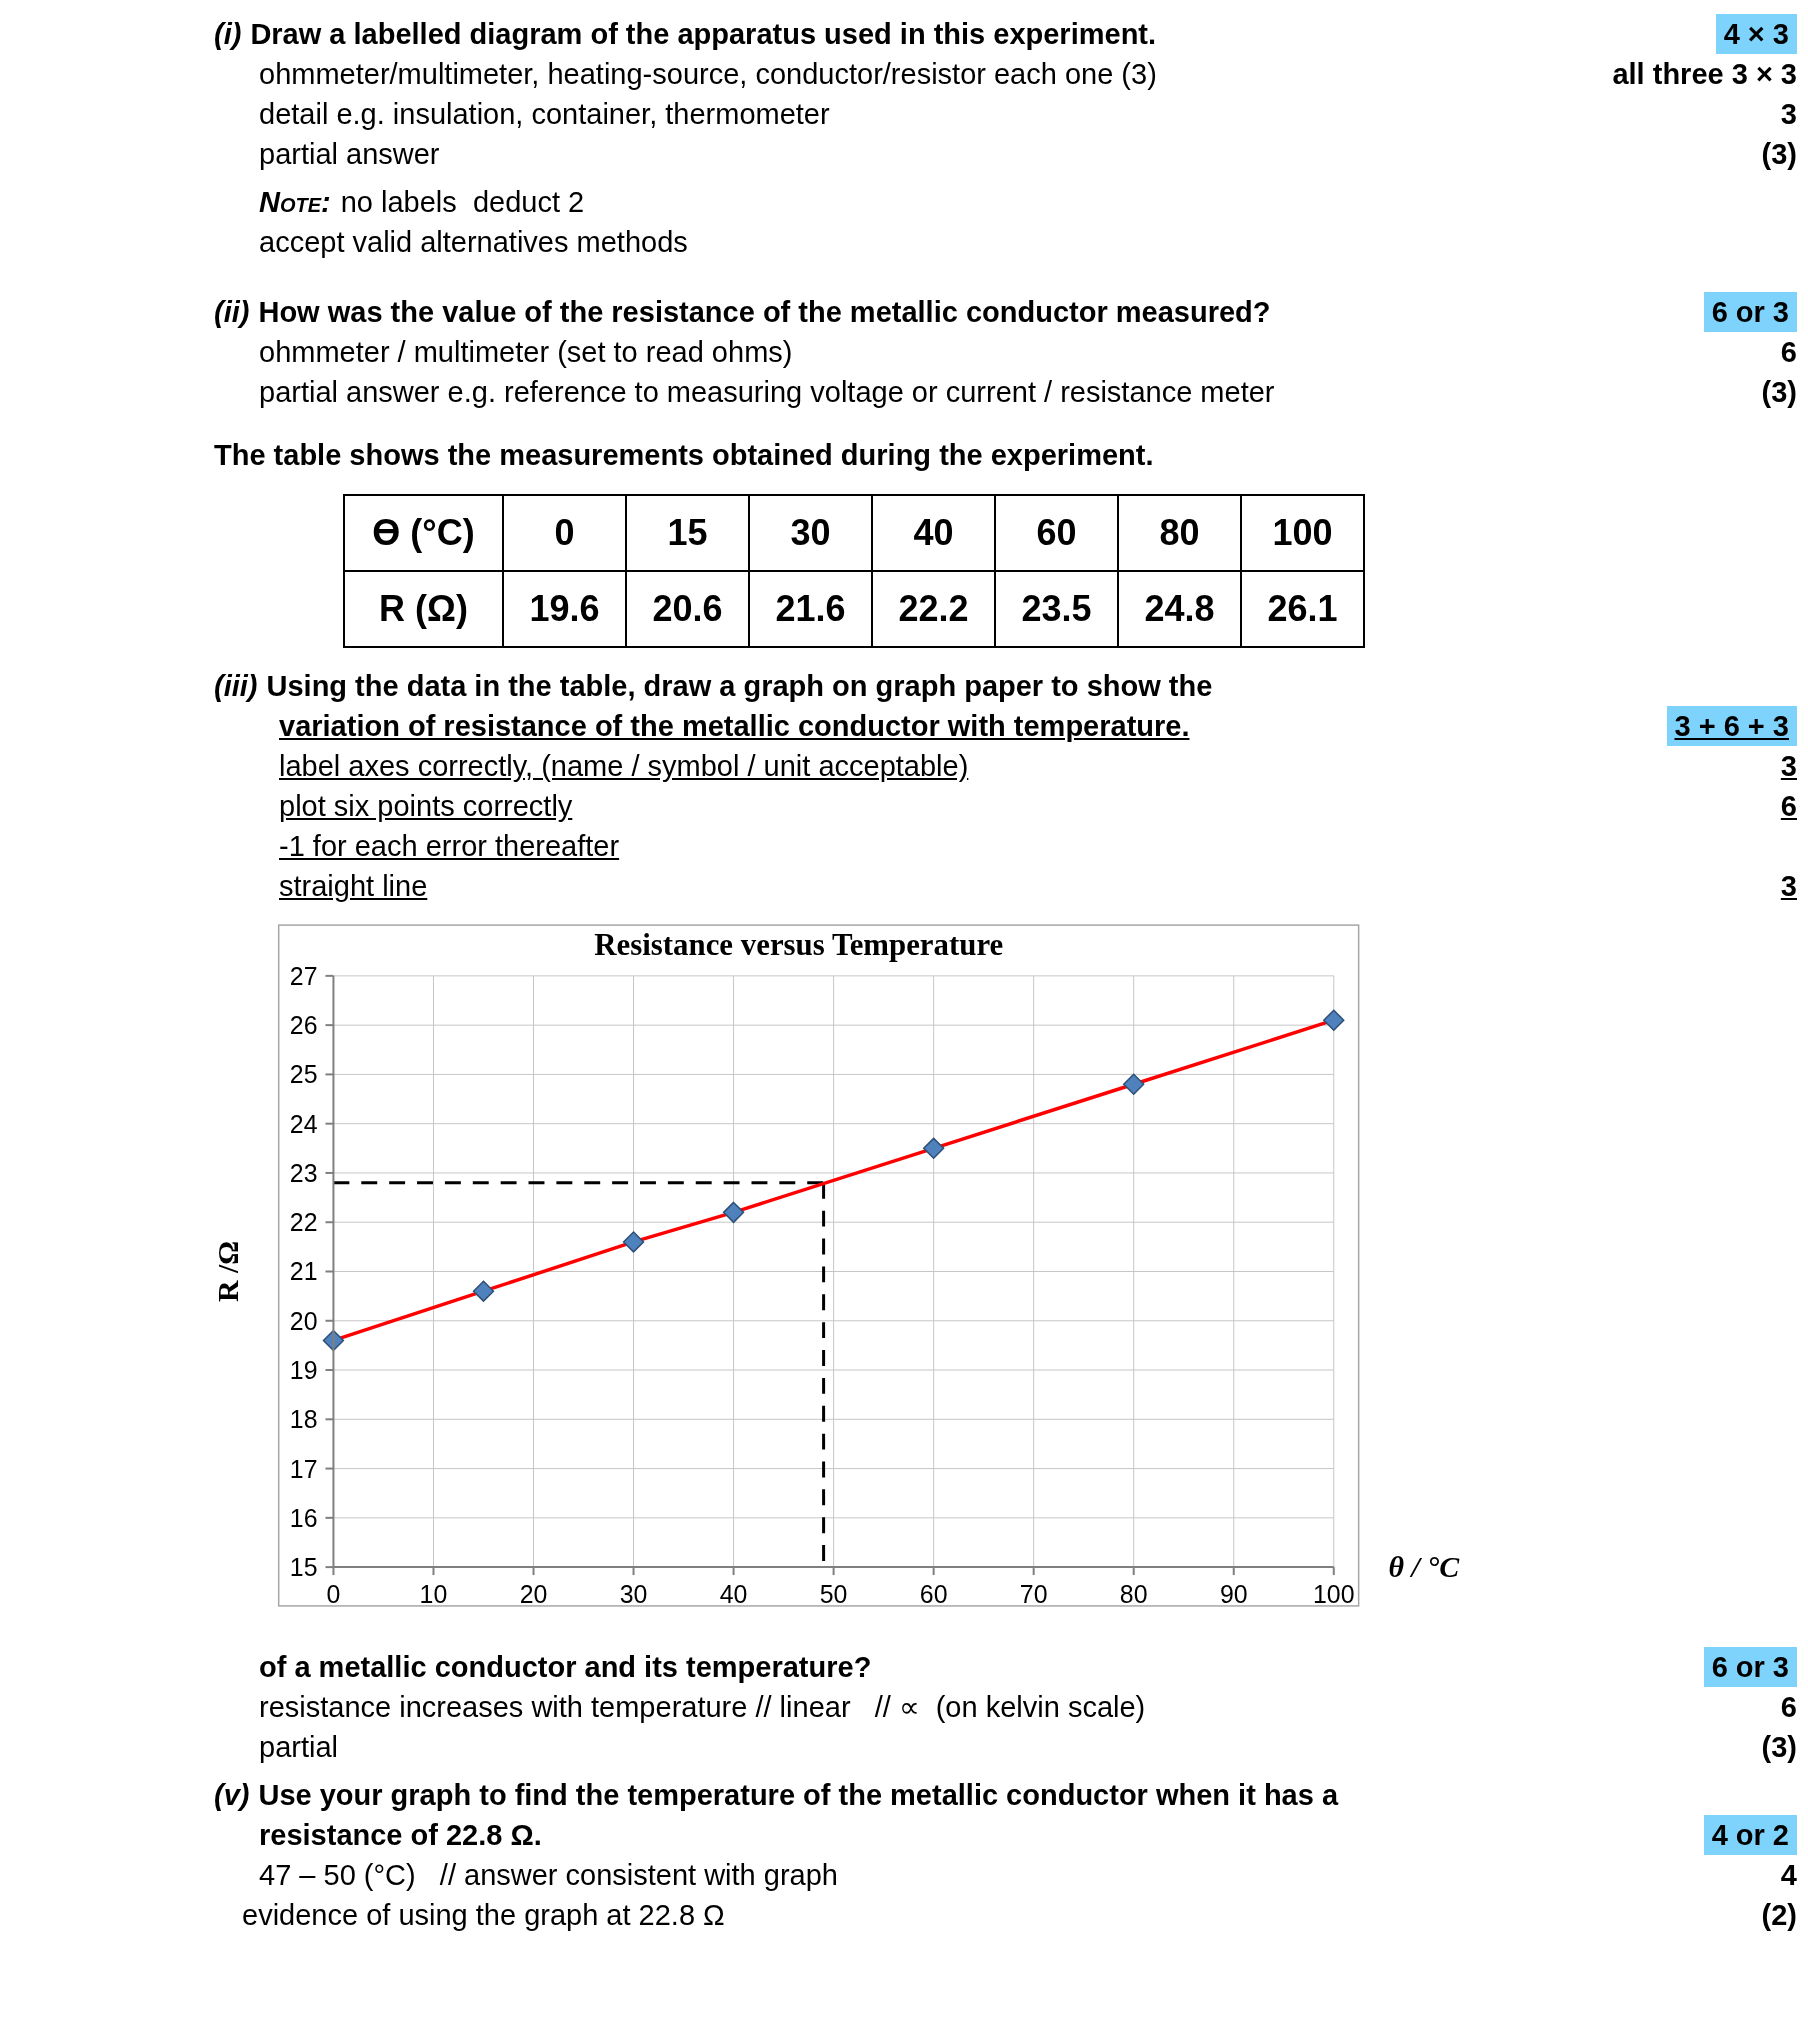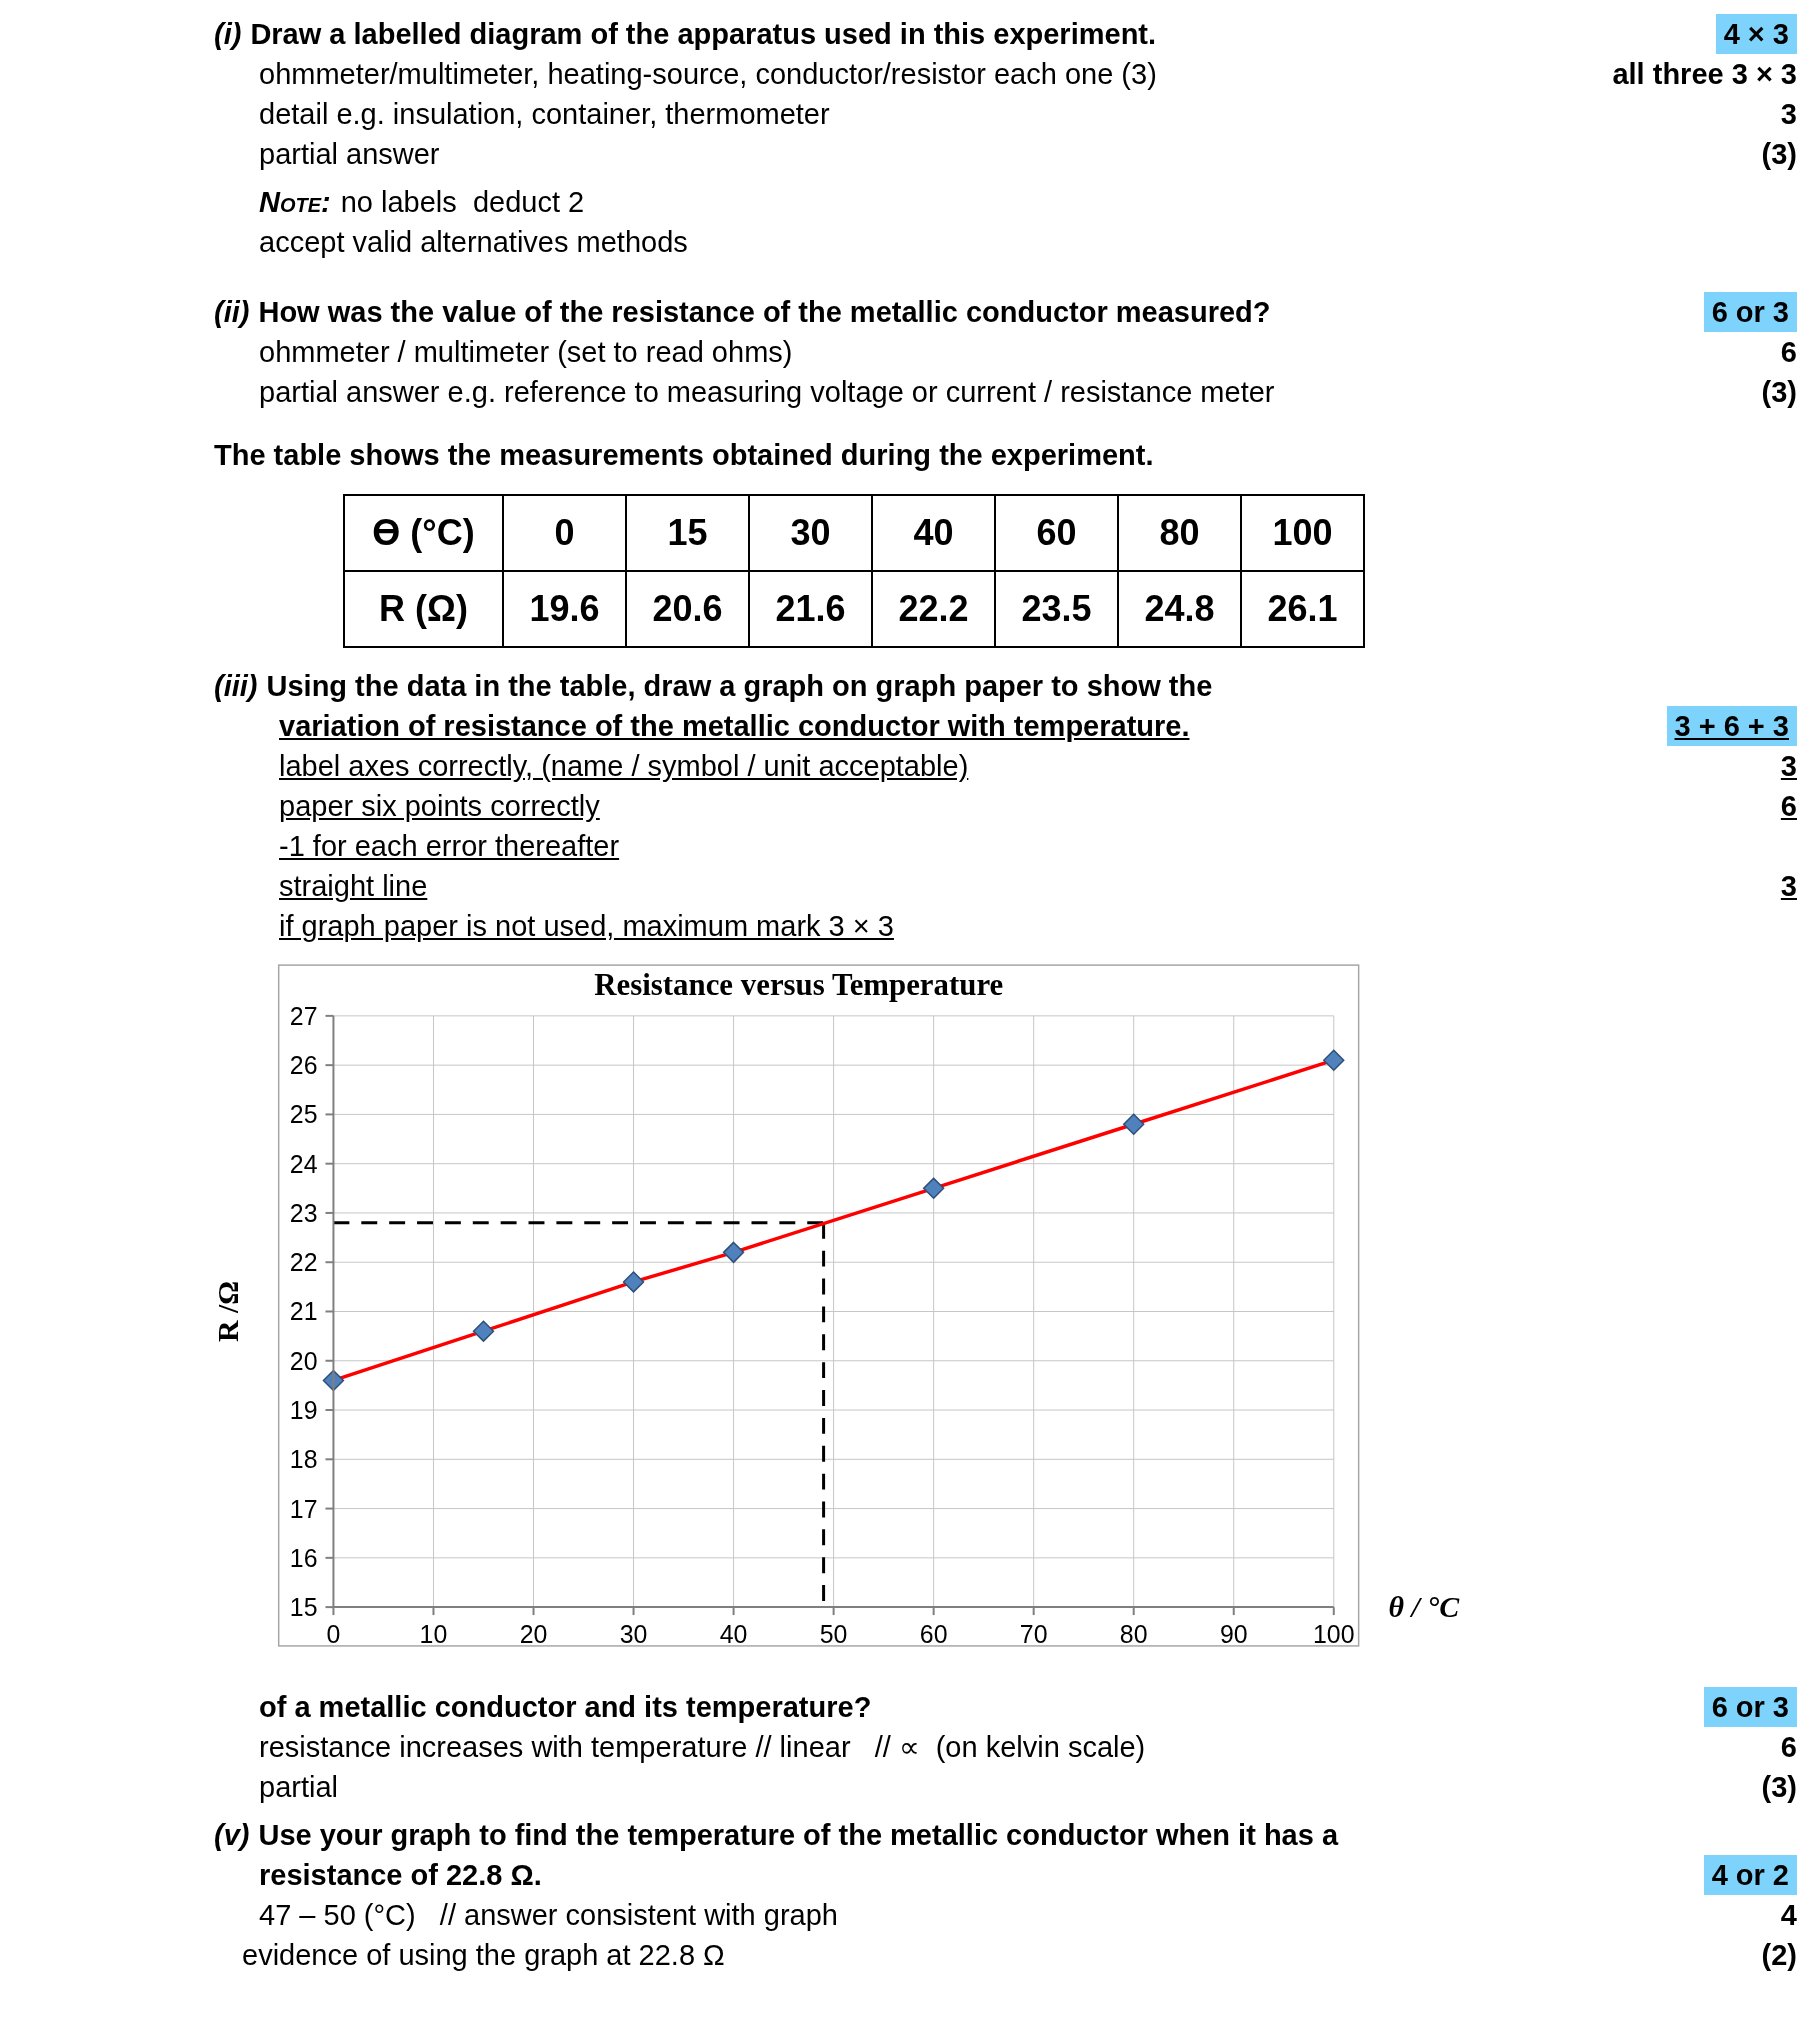--- a/index.html
+++ b/index.html
@@ -103,34 +103,30 @@
     </div>
     <div class="row qhead ind65">
       <div class="txt">variation of resistance of the metallic conductor with temperature.</div>
       <div class="mark hl">3 + 6 + 3</div>
     </div>
     <div class="row ind65">
       <div class="txt">label axes correctly, (name / symbol / unit acceptable)</div>
       <div class="mark">3</div>
     </div>
     <div class="row ind65">
-      <div class="txt">paper six points correctly</div>
+      <div class="txt">plot six points correctly</div>
       <div class="mark">6</div>
     </div>
     <div class="row ind65">
       <div class="txt">-1 for each error thereafter</div>
       <div class="mark"></div>
     </div>
     <div class="row ind65">
       <div class="txt">straight line</div>
       <div class="mark">3</div>
-    </div>
-    <div class="row ind65">
-      <div class="txt">if graph paper is not used, maximum mark 3 × 3</div>
-      <div class="mark"></div>
     </div>
   </section>
 
   <div class="chart-wrap">
     <svg id="chart-svg" width="1284" height="697" viewBox="0 0 1290 700">
         <line x1="120" y1="649" x2="1125" y2="649" stroke="#c6c6c6" stroke-width="1"></line>
         <line x1="120" y1="599.5" x2="1125" y2="599.5" stroke="#c6c6c6" stroke-width="1"></line>
         <line x1="120" y1="550" x2="1125" y2="550" stroke="#c6c6c6" stroke-width="1"></line>
         <line x1="120" y1="500.5" x2="1125" y2="500.5" stroke="#c6c6c6" stroke-width="1"></line>
         <line x1="120" y1="451" x2="1125" y2="451" stroke="#c6c6c6" stroke-width="1"></line>

